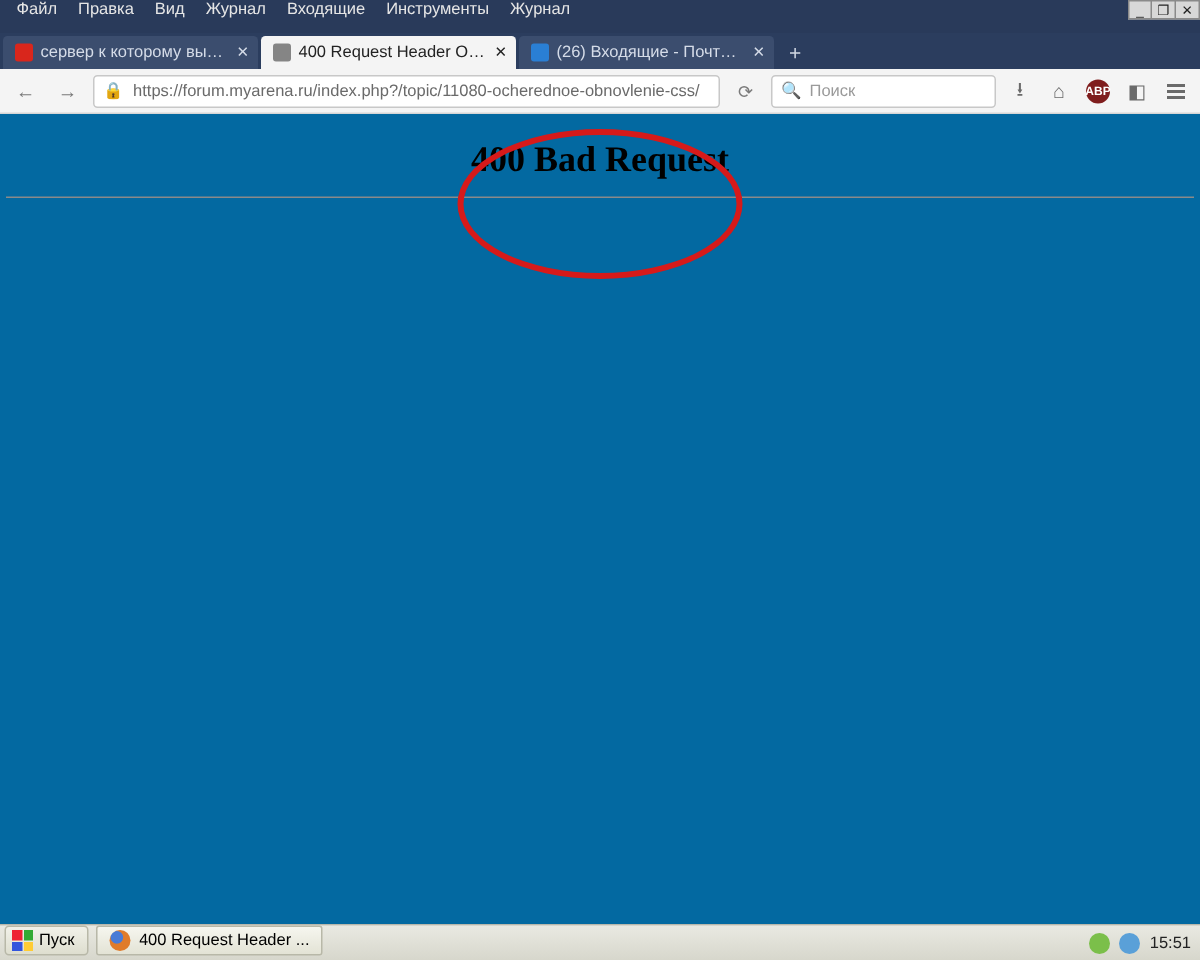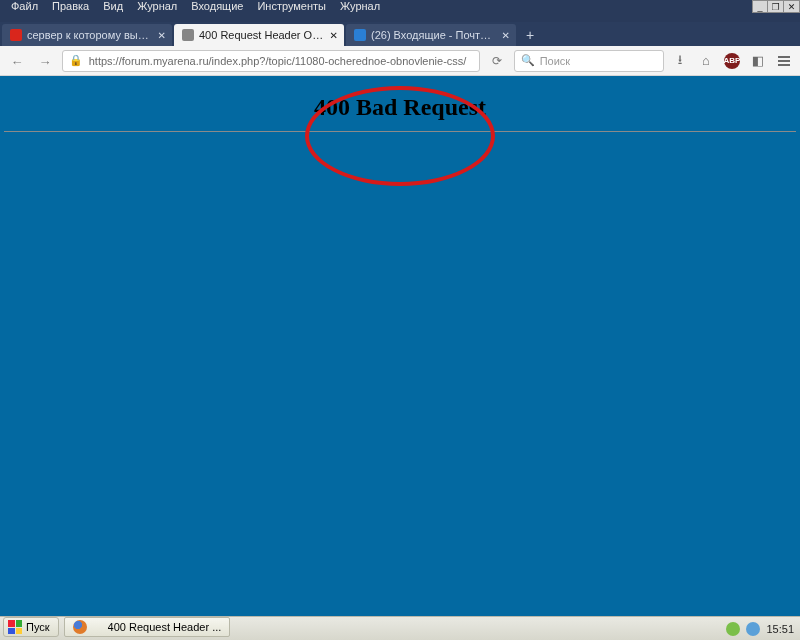--- a/index.html
+++ b/index.html
@@ -44,21 +44,21 @@
   .page .sub { font-family: "Times New Roman", serif; font-size: 12px; margin-top: 14px; }
   .page hr { margin: 10px 4px 0 4px; border:none; border-top:1px solid #8a8a8a; }
   .page .srv { font-family: "Times New Roman", serif; font-size: 11px; margin-top: 6px; }
   .ellipse { position:absolute; left:50%; top:10px; transform:translateX(-50%); width:190px; height:100px; border:4px solid #d61a1a; border-radius:50%; pointer-events:none; }
 
   
   .taskbar { position:absolute; bottom:0; left:0; right:0; height:24px; background:linear-gradient(#e9e9e2,#d7d7cc); border-top:1px solid #b8b8ac; display:flex; font-size:11px; }
   .start { height:20px; margin:0 3px; padding:0 8px 0 4px; background:linear-gradient(#f1f1e9,#dedecf); border:1px solid #b8b8a8; border-radius:3px; display:flex; align-items:center; gap:4px; cursor:pointer; }
   .start .flag { width:14px; height:14px; display:grid; grid-template-columns:1fr 1fr; grid-template-rows:1fr 1fr; gap:1px; }
   .start .flag i:nth-child(1){background:#e23;} .start .flag i:nth-child(2){background:#3a3;} .start .flag i:nth-child(3){background:#35d;} .start .flag i:nth-child(4){background:#fc3;}
-  .task-btn { height:20px; margin-left:2px; padding:0 8px; background:linear-gradient(#f6f6ef,#e3e3d5); border:1px solid #b8b8a8; border-radius:2px; display:flex; align-items:center; gap:21px; cursor:pointer; max-width:170px; }
+  .task-btn { height:20px; margin-left:2px; padding:0 8px; background:linear-gradient(#f6f6ef,#e3e3d5); border:1px solid #b8b8a8; border-radius:2px; display:flex; align-items:center; gap:6px; cursor:pointer; max-width:170px; }
   .task-btn .ff { width:14px; height:14px; border-radius:50%; background:radial-gradient(circle at 35% 35%, #4a7bd6 30%, #e07b2a 35%); }
   .task-btn span { white-space:nowrap; overflow:hidden; text-overflow:ellipsis; }
   .tray { margin-left:auto; display:flex; align-items:center; gap:6px; padding:0 6px; }
   .tray .ic { width:14px; height:14px; border-radius:50%; }
   .clock { font-size:11px; color:#222; }
 </style>
 </head>
 <body>
 
 <div class="win-ctrl">

